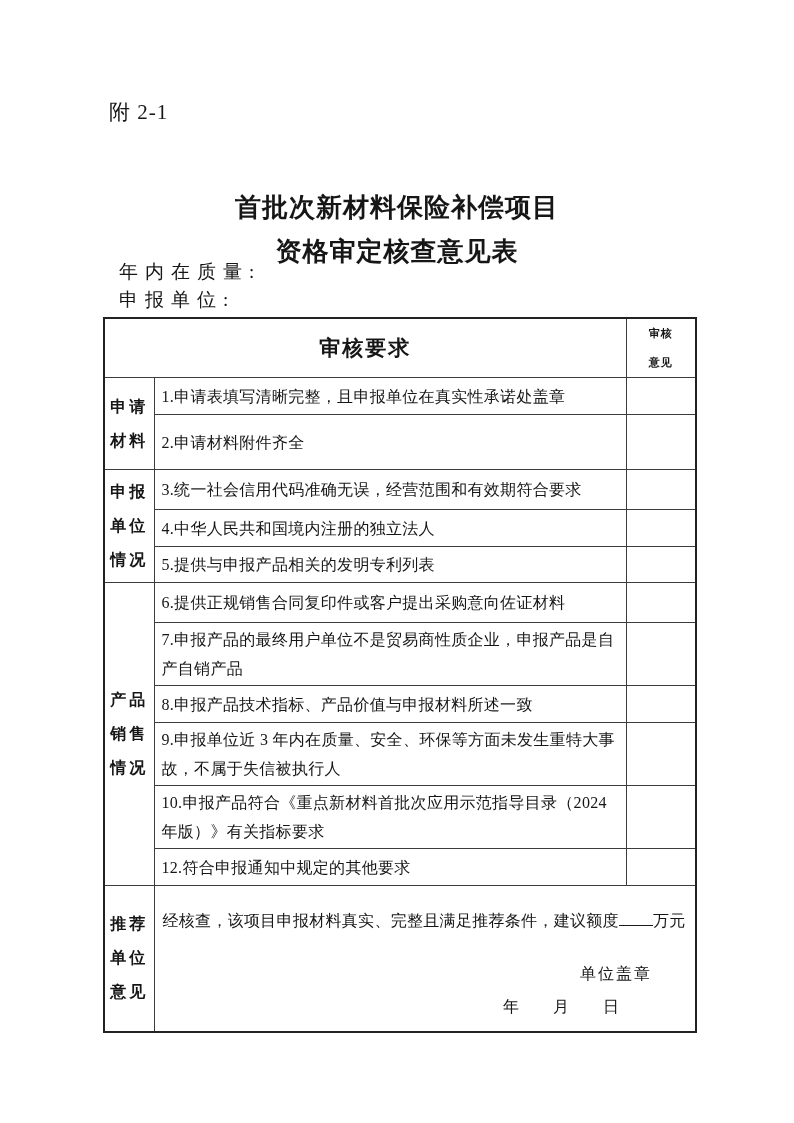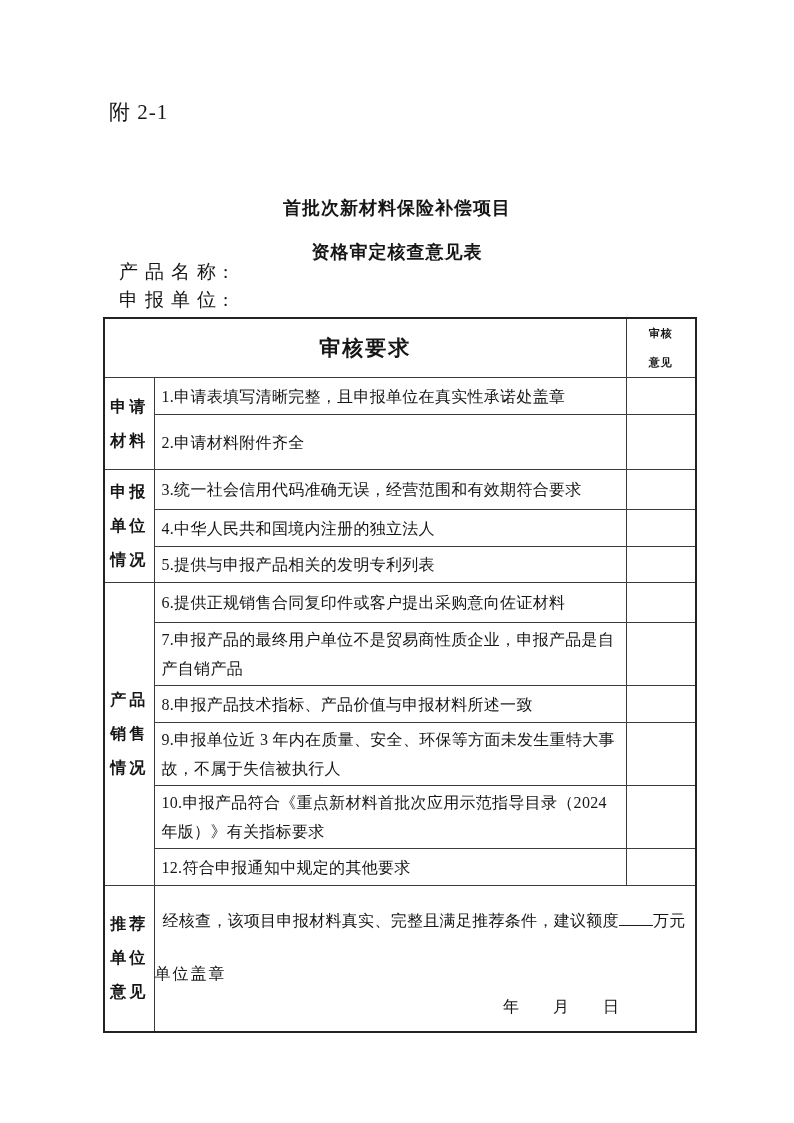--- a/index.html
+++ b/index.html
@@ -11,21 +11,21 @@
     color: #161616;
     overflow: hidden;
   }
   .attachment-label {
     position: absolute; left: 109px; top: 98px;
     font-size: 21px; letter-spacing: 1px;
   }
   .doc-title {
     position: absolute; top: 186px; left: 0; width: 100%;
     text-align: center; font-weight: bold;
-    font-size: 18px; line-height: 44px; letter-spacing: 1px;
+    font-size: 26px; line-height: 44px; letter-spacing: 1px;
   }
   .field-line {
     position: absolute; left: 119px;
     font-size: 19px; letter-spacing: 7px;
   }
   .field-product { top: 259px; }
   .field-applicant { top: 287px; }
 
   table.review-table {
     position: absolute; left: 103px; top: 317px;
@@ -66,40 +66,40 @@
     vertical-align: top; font-size: 16px; padding: 0;
   }
   .rec-statement {
     margin: 21px 6px 0 8px; line-height: 28px; letter-spacing: 0.3px;
   }
   .amount-blank {
     display: inline-block; width: 34px; height: 5px;
     border-bottom: 1.5px solid #1c1c1c;
   }
   .rec-seal {
-    margin-top: 27px; padding-right: 95px;
+    margin-top: 27px; text-align: right; padding-right: 43px;
     letter-spacing: 2px; line-height: 24px;
   }
   .rec-date {
     margin-top: 9px; text-align: right; padding-right: 76px;
     line-height: 24px;
   }
   .rec-date .date-part { margin-left: 30px; }
 </style>
 </head>
 <body>
 
 <div class="attachment-label">附 2-1</div>
 
 <div class="doc-title">
   <div>首批次新材料保险补偿项目</div>
   <div>资格审定核查意见表</div>
 </div>
 
-<div class="field-line field-product">产品名称:</div>
+<div class="field-line field-product">年内在质量:</div>
 <div class="field-line field-applicant">申报单位:</div>
 
 <table class="review-table">
   <colgroup>
     <col class="col-label">
       <col class="col-req">
       <col class="col-op">
   </colgroup>
 
   <tbody>

